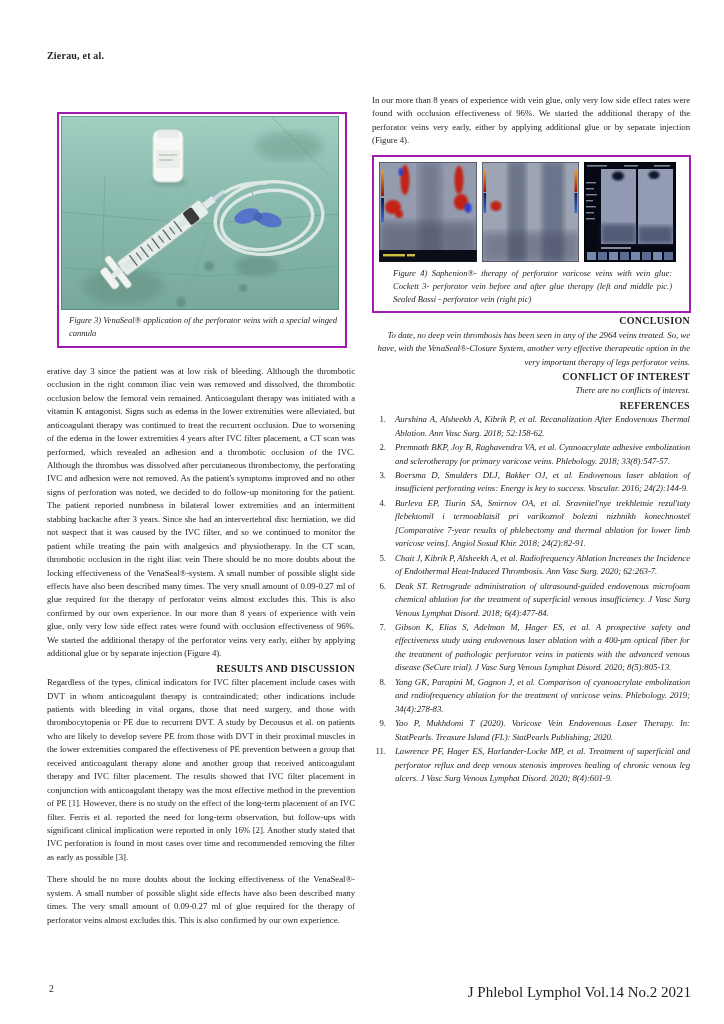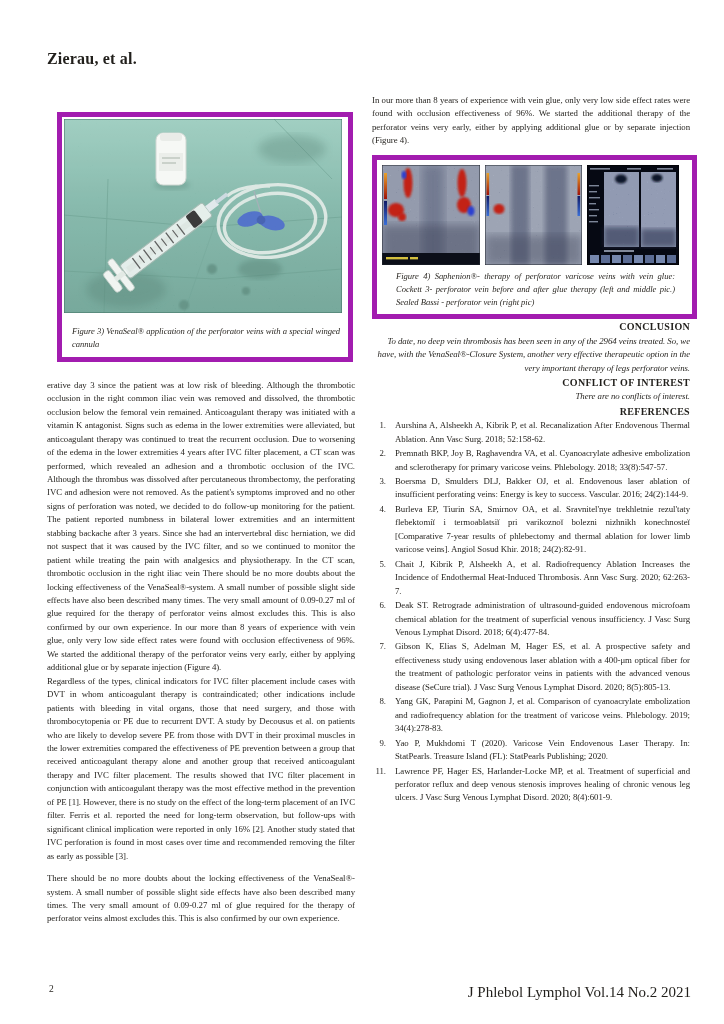--- a/index.html
+++ b/index.html
@@ -1,41 +1,41 @@
 <!DOCTYPE html>
 <html><head>
 <meta charset="utf-8">
 <style>
   html,body{margin:0;padding:0;background:#e8e8e8;}
   .page{position:relative;width:724px;height:1024px;background:#ffffff;overflow:hidden;
         font-family:"Liberation Serif","DejaVu Serif",serif;color:#211f1b;}
-  .author-header{position:absolute;left:47px;top:50px;font-size:16px;font-weight:bold;letter-spacing:.2px;}
+  .author-header{position:absolute;left:47px;top:50px;font-size:10px;font-weight:bold;letter-spacing:.2px;}
   .col{position:absolute;font-size:8.8px;line-height:1.53;text-align:justify;letter-spacing:-0.05px;margin-top:28px;}
   .col-left{left:47px;top:84px;width:308px;}
   .col-right{left:372px;top:66px;width:318px;}
   .col p{margin:0;}
-  .figbox{border:5px solid #a21caf;background:#fff;}
+  .figbox{border:2px solid #a21caf;background:#fff;}
   .figbox3{margin-left:10px;width:282px;padding:2px;}
   .figbox3 svg{display:block;width:278px;height:194px;}
-  .figcaption{font-style:italic;font-size:8.6px;line-height:1.5;text-align:justify;color:#2b2823;padding:12px 6px 4px 8px;}
+  .figcaption{font-style:italic;font-size:8.6px;line-height:1.5;text-align:justify;color:#2b2823;padding:4px 6px 4px 8px;}
   .figbox4{margin-top:7px;width:305px;padding:5px 5px 4px 5px;}
   .usrow{display:flex;gap:5px;}
   .usrow svg{display:block;}
   .figcaption4{padding:5px 12px 2px 14px;}
   .sec-heading{font-size:10px;font-weight:bold;text-align:right;letter-spacing:.3px;margin:0;}
   .h-results{margin:15px 0 10px 0;}
   .h-conclusion{margin:23px 0 10px 0;}
   .h-coi{margin:17px 0 10px 0;}
   .h-refs{margin:13px 0 5px 0;}
   .p-after-fig{margin-top:17px !important;}
   .p-gap{margin-top:9px !important;}
   .left-align{text-align:right;font-style:italic;}
   .ref{display:flex;margin:0 0 1px 0;}
   .ref-n{flex:0 0 14px;text-align:right;padding-right:9px;}
-  .ref-t{flex:1;text-align:justify;}
+  .ref-t{flex:1;text-align:justify;font-style:italic;}
   .footer-pagenum{position:absolute;left:49px;top:984px;font-size:9.5px;}
   .footer-journal{position:absolute;right:33px;top:984px;font-size:15px;}
   .defs-holder{position:absolute;width:0;height:0;overflow:hidden;}
 </style>
 </head>
 <body>
 
 <svg class="defs-holder" aria-hidden="true">
   <defs>
     <linearGradient id="tealGrad" x1="0" y1="0" x2="0" y2="1">
@@ -149,20 +149,21 @@
           <circle cx="197" cy="101" r="4.4" fill="#2d4da8"></circle>
         </g>
         <rect x="0" y="0" width="278" height="194" filter="url(#grainW)" opacity="0.13"></rect>
         <rect x="0" y="0" width="278" height="194" fill="none" stroke="#3f6e60" stroke-width="1"></rect>
       </svg>
       <div class="figcaption">Figure 3) VenaSeal® application of the perforator veins with a special winged cannula</div>
     </div>
 
     <p class="p-after-fig">erative day 3 since the patient was at low risk of bleeding. Although the thrombotic occlusion in the right common iliac vein was removed and dissolved, the thrombotic occlusion below the femoral vein remained. Anticoagulant therapy was initiated with a vitamin K antagonist. Signs such as edema in the lower extremities were alleviated, but anticoagulant therapy was continued to treat the recurrent occlusion. Due to worsening of the edema in the lower extremities 4 years after IVC filter placement, a CT scan was performed, which revealed an adhesion and a thrombotic occlusion of the IVC. Although the thrombus was dissolved after percutaneous thrombectomy, the perforating IVC and adhesion were not removed. As the patient's symptoms improved and no other signs of perforation was noted, we decided to do follow-up monitoring for the patient. The patient reported numbness in bilateral lower extremities and an intermittent stabbing backache after 3 years. Since she had an intervertebral disc herniation, we did not suspect that it was caused by the IVC filter, and so we continued to monitor the patient while treating the pain with analgesics and physiotherapy. In the CT scan, thrombotic occlusion in the right iliac vein There should be no more doubts about the locking effectiveness of the VenaSeal®-system. A small number of possible slight side effects have also been described many times. The very small amount of 0.09-0.27 ml of glue required for the therapy of perforator veins almost excludes this. This is also confirmed by our own experience. In our more than 8 years of experience with vein glue, only very low side effect rates were found with occlusion effectiveness of 96%. We started the additional therapy of the perforator veins very early, either by applying additional glue or by separate injection (Figure 4).</p>
 
+    <p class="sec-heading h-results">RESULTS AND DISCUSSION</p>
 
     <p>Regardless of the types, clinical indicators for IVC filter placement include cases with DVT in whom anticoagulant therapy is contraindicated; other indications include patients with bleeding in vital organs, those that need surgery, and those with thrombocytopenia or PE due to recurrent DVT. A study by Decousus et al. on patients who are likely to develop severe PE from those with DVT in their proximal muscles in the lower extremities compared the effectiveness of PE prevention between a group that received anticoagulant therapy alone and another group that received anticoagulant therapy and IVC filter placement. The results showed that IVC filter placement in conjunction with anticoagulant therapy was the most effective method in the prevention of PE [1]. However, there is no study on the effect of the long-term placement of an IVC filter. Ferris et al. reported the need for long-term observation, but follow-ups with significant clinical implication were reported in only 16% [2]. Another study stated that IVC perforation is found in most cases over time and recommended removing the filter as early as possible [3].</p>
 
     <p class="p-gap">There should be no more doubts about the locking effectiveness of the VenaSeal®-system. A small number of possible slight side effects have also been described many times. The very small amount of 0.09-0.27 ml of glue required for the therapy of perforator veins almost excludes this. This is also confirmed by our own experience.</p>
   </div>
 
   <div class="col col-right">
 
     <p>In our more than 8 years of experience with vein glue, only very low side effect rates were found with occlusion effectiveness of 96%. We started the additional therapy of the perforator veins very early, either by applying additional glue or by separate injection (Figure 4).</p>
 

